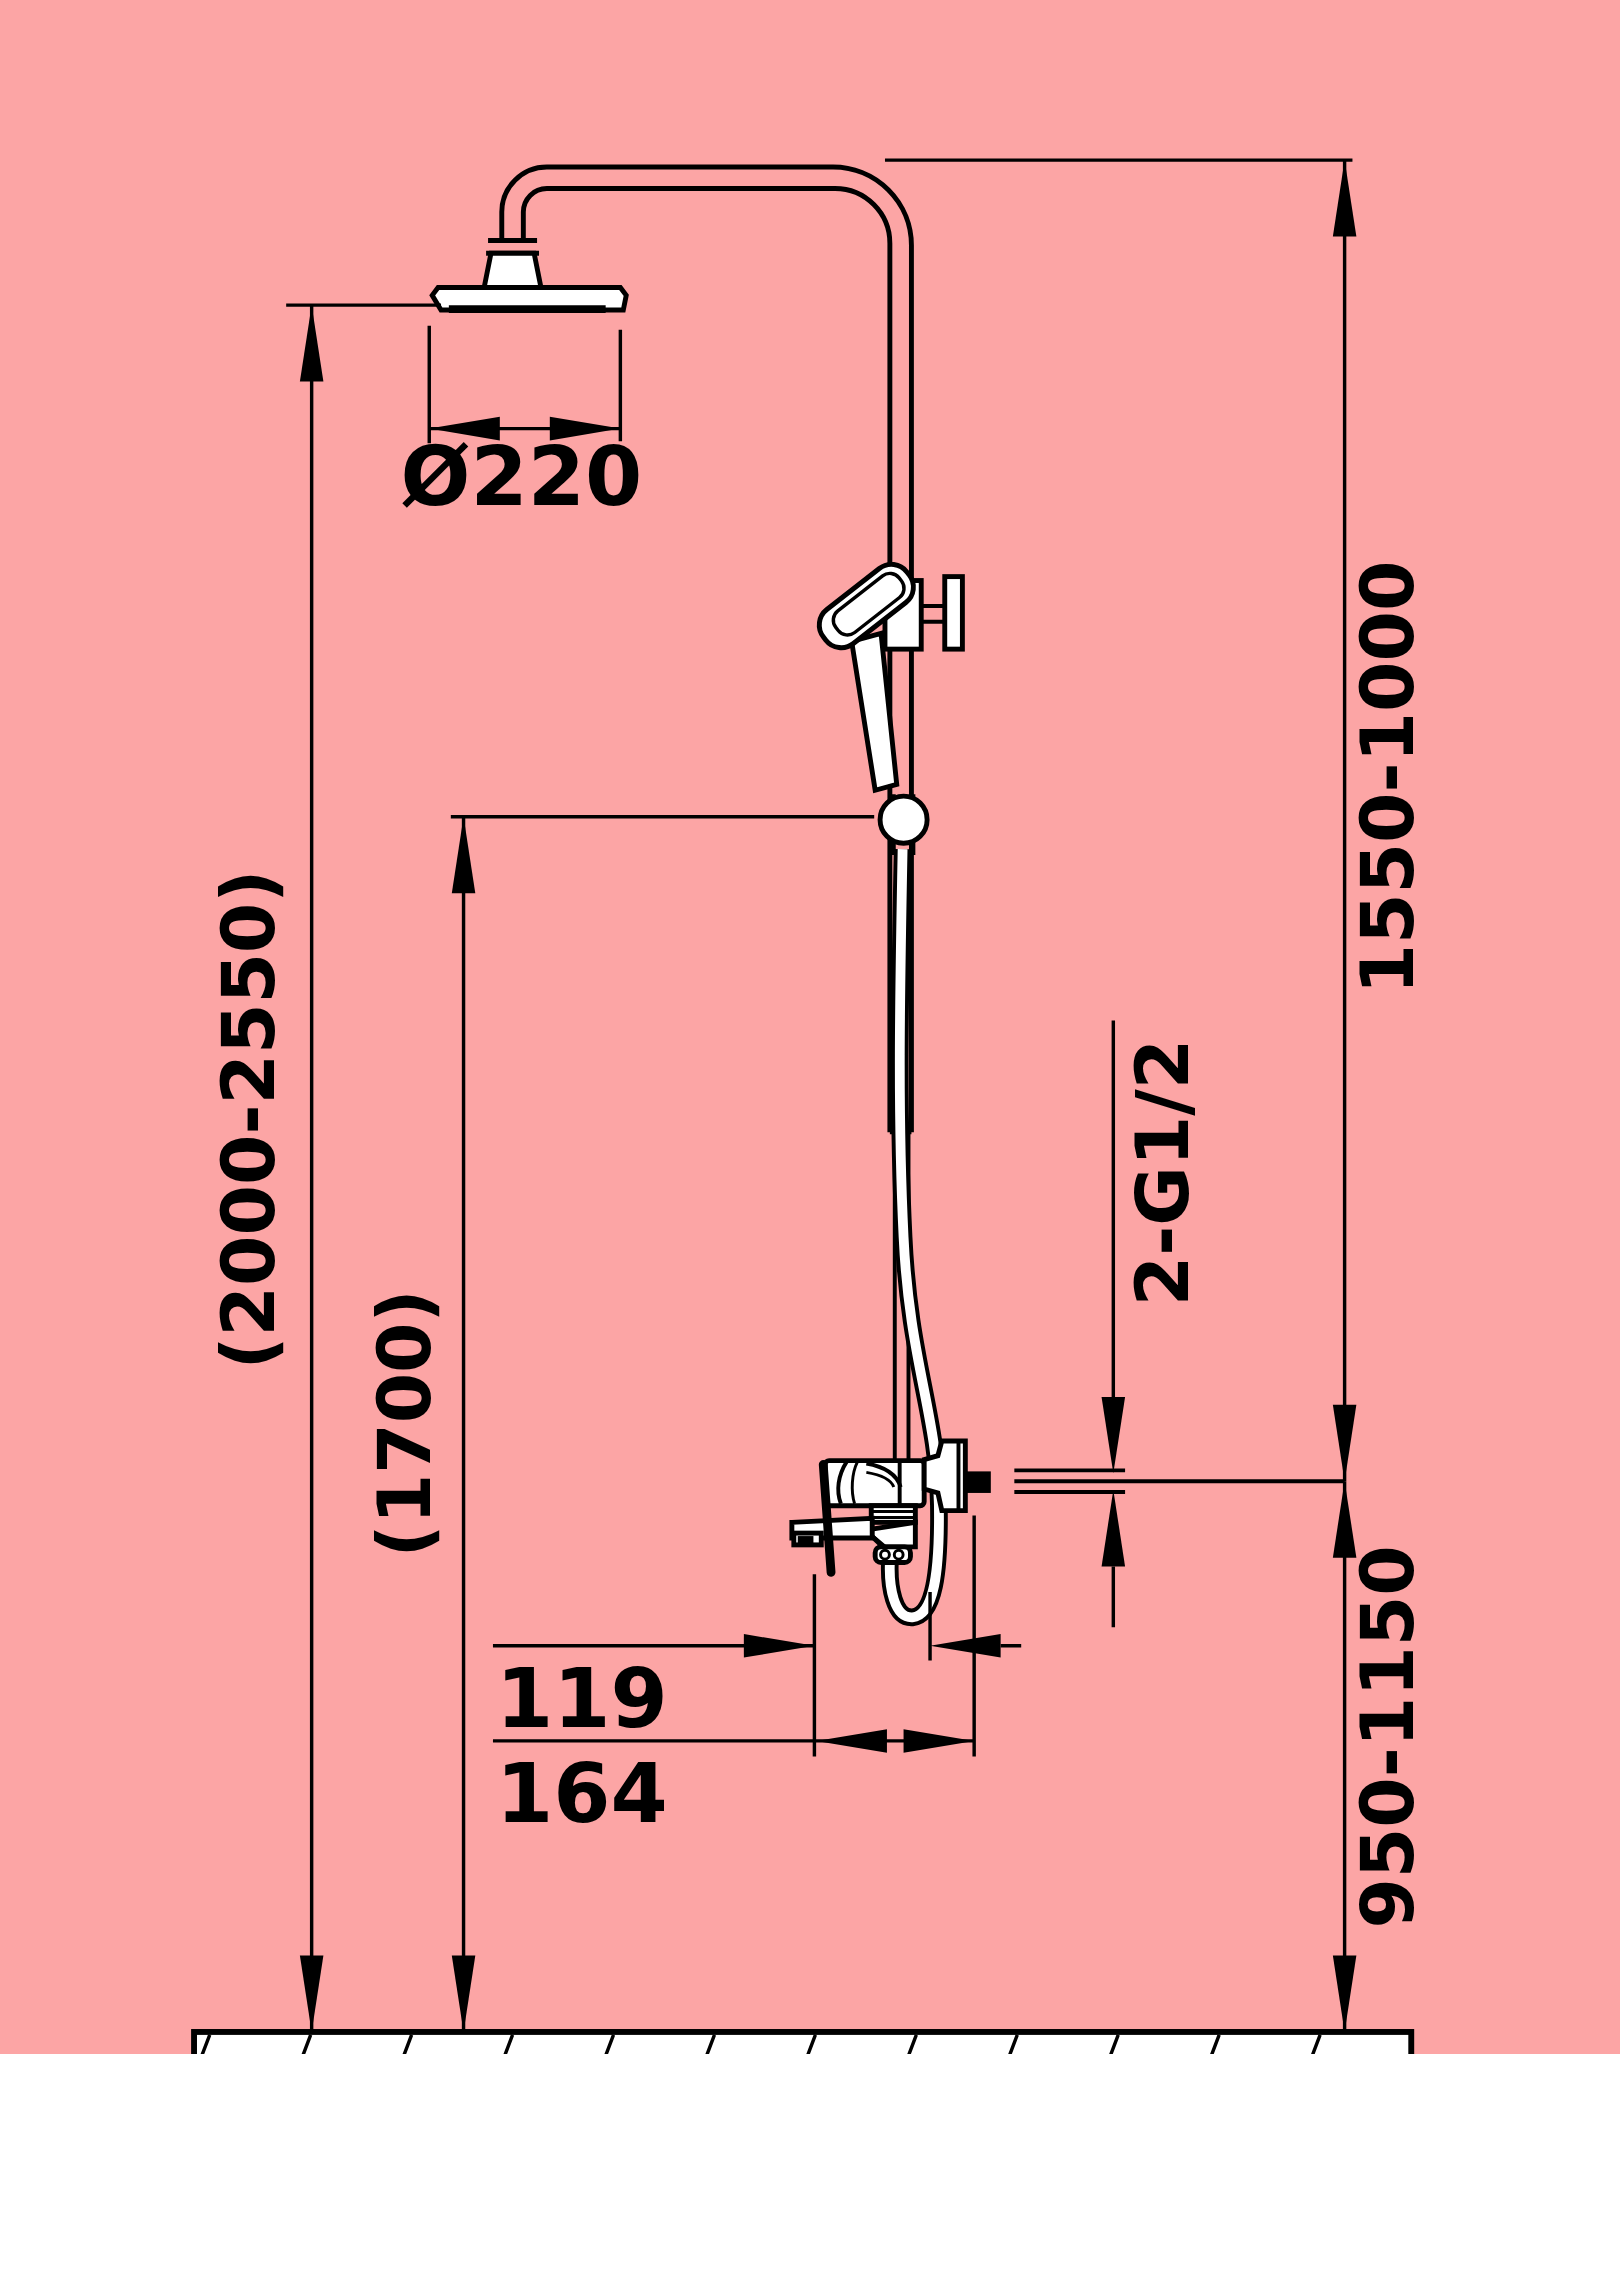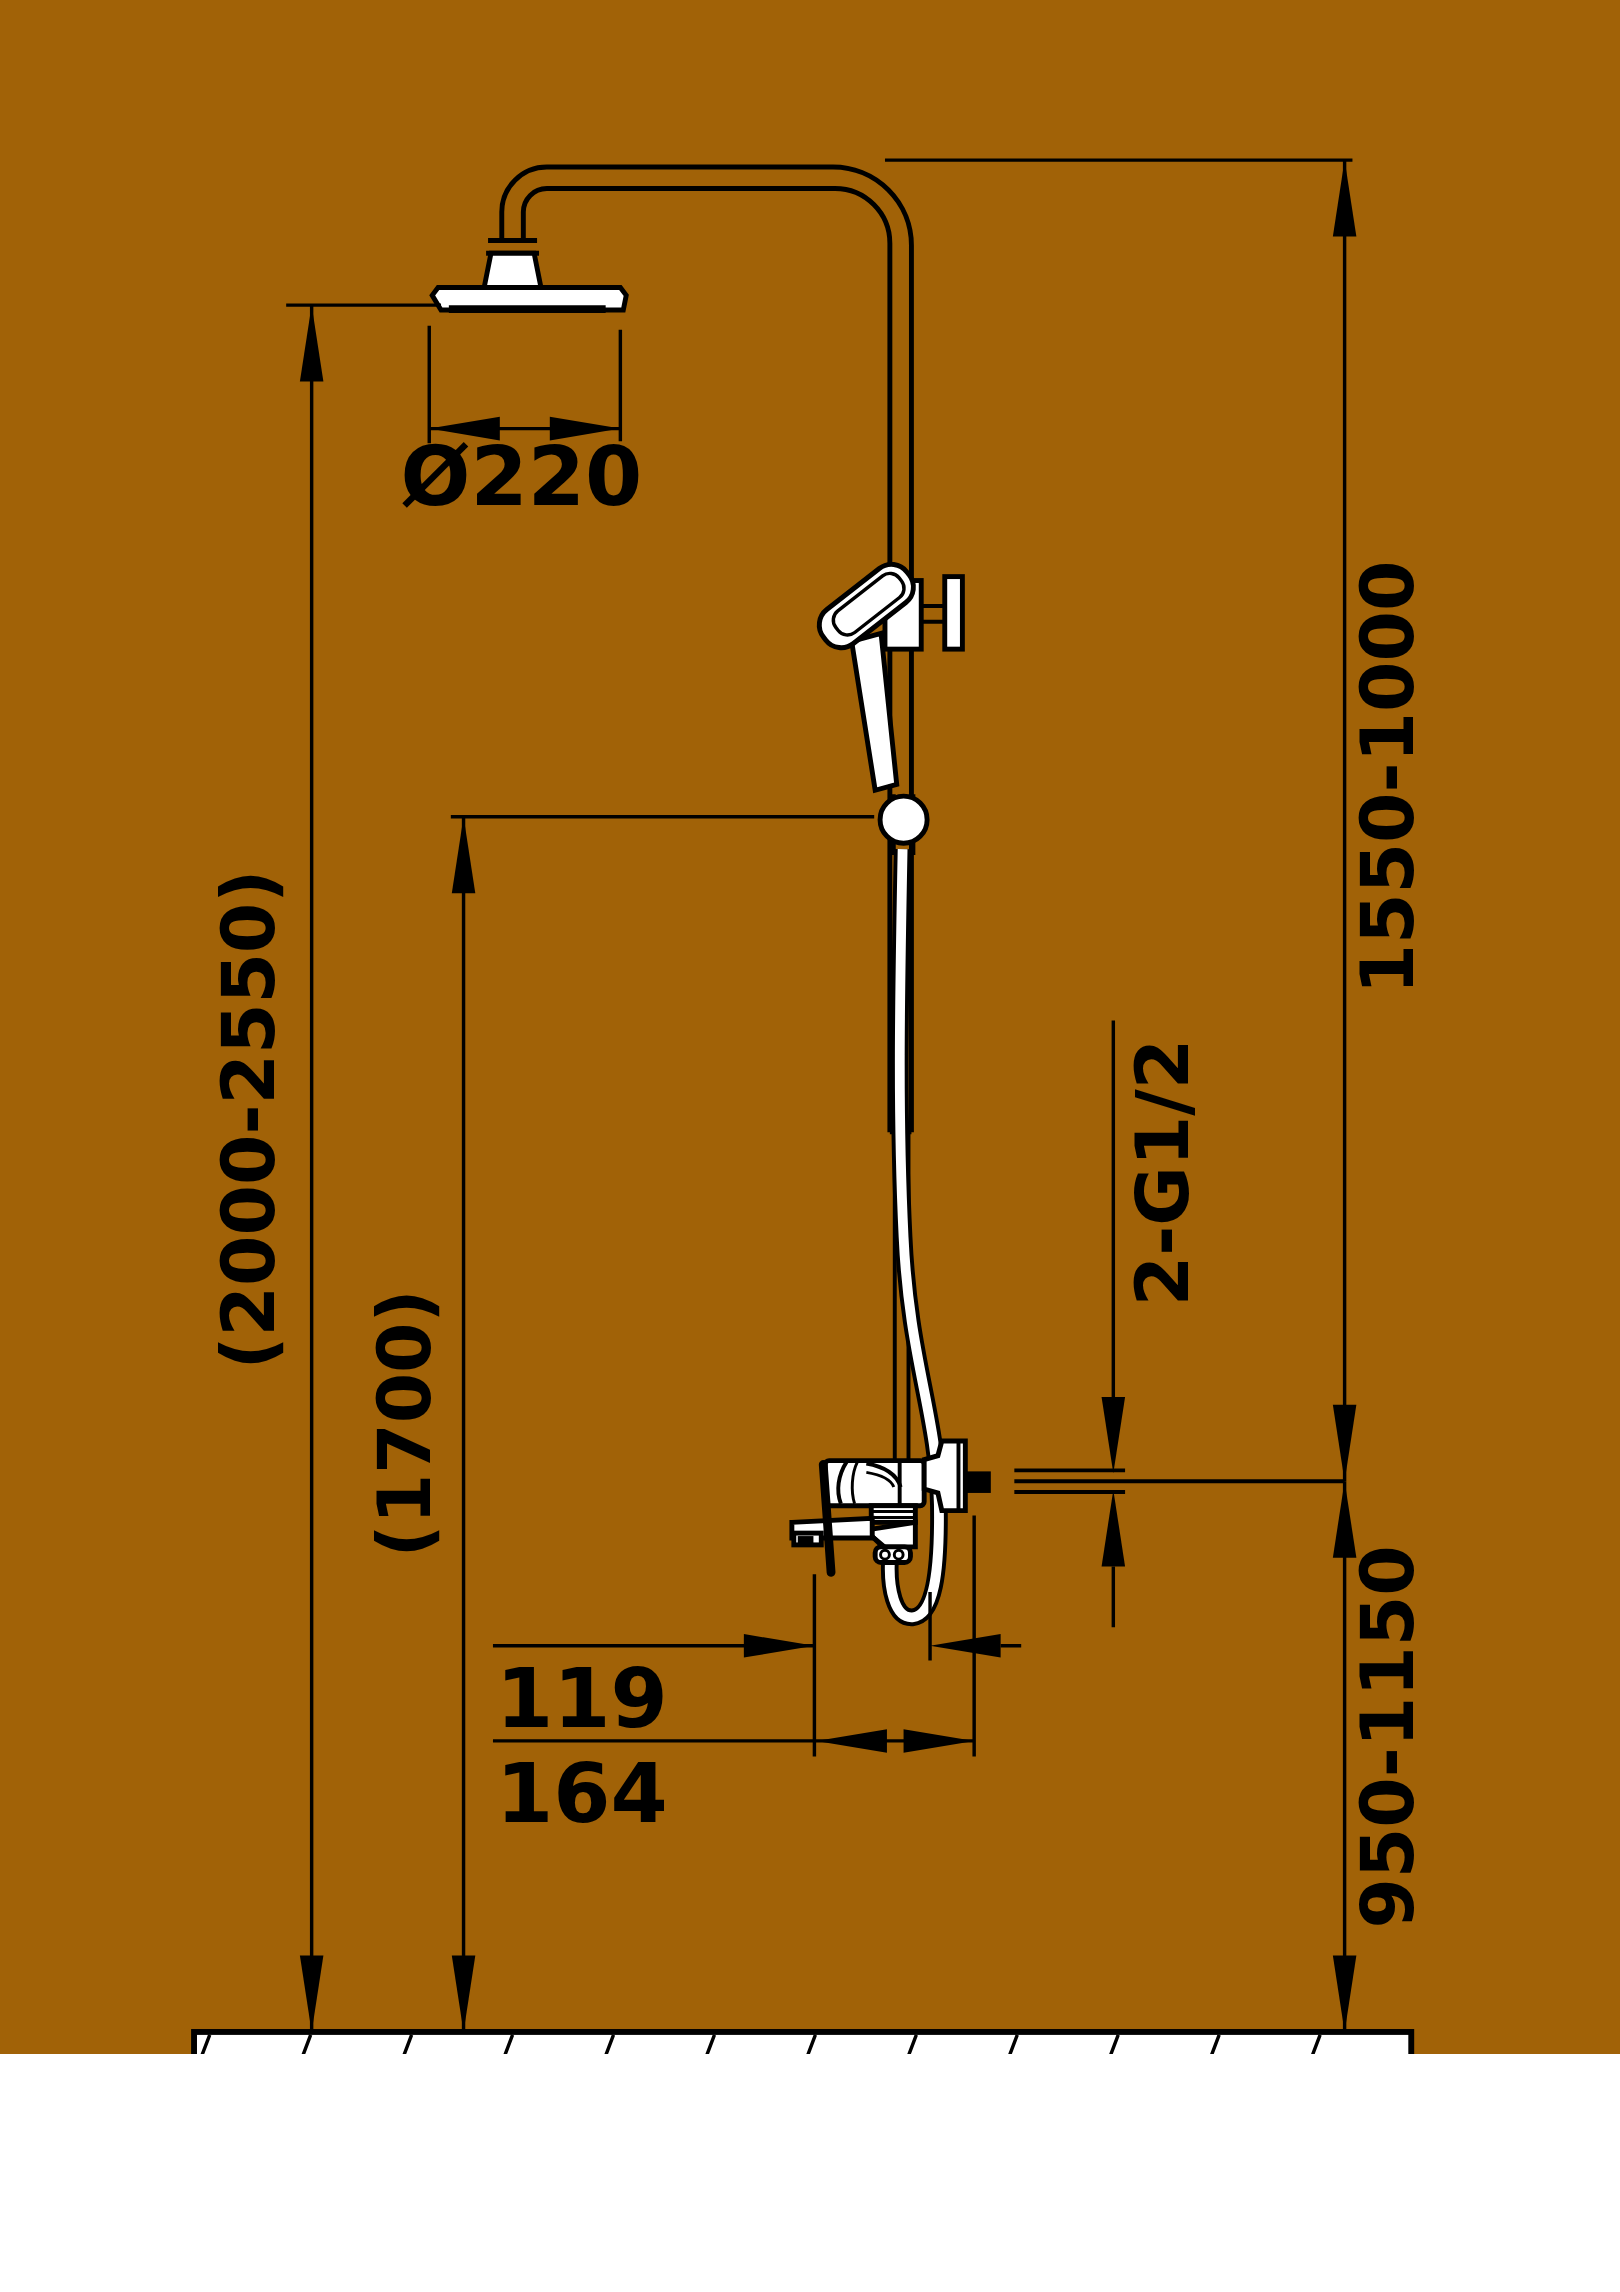--- a/index.html
+++ b/index.html
@@ -1,16 +1,16 @@
 <!DOCTYPE html>
 <html><head>
 <meta charset="utf-8">
 <style>
   html,body{margin:0;padding:0;background:#ffffff;}
-  .page{position:relative;width:1620px;height:2054px;background:#a16207;overflow:hidden;}
+  .page{position:relative;width:1620px;height:2054px;background:#fca5a5;overflow:hidden;}
   svg{display:block;}
   .ln{stroke:#000;fill:none;}
   .dim{stroke:#000;stroke-width:3.5;fill:none;}
   .arr{fill:#000;stroke:none;}
   .part{stroke:#000;stroke-width:5;fill:#ffffff;}
   .detail{stroke:#000;fill:none;}
   text{font-family:"DejaVu Sans","Liberation Sans",sans-serif;font-weight:bold;fill:#000;}
   .rot{font-size:74px;}
   .big{font-size:84px;}
 </style>

